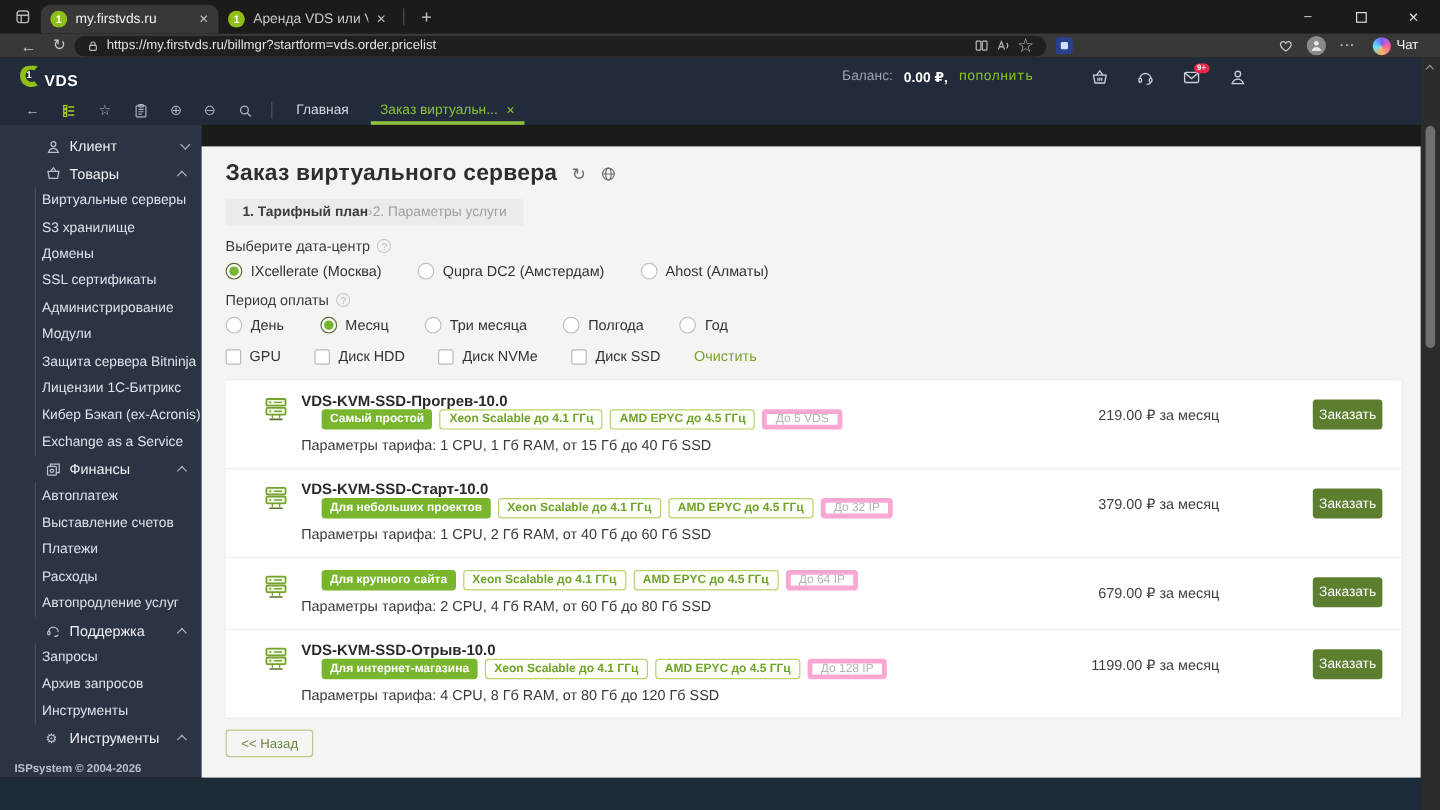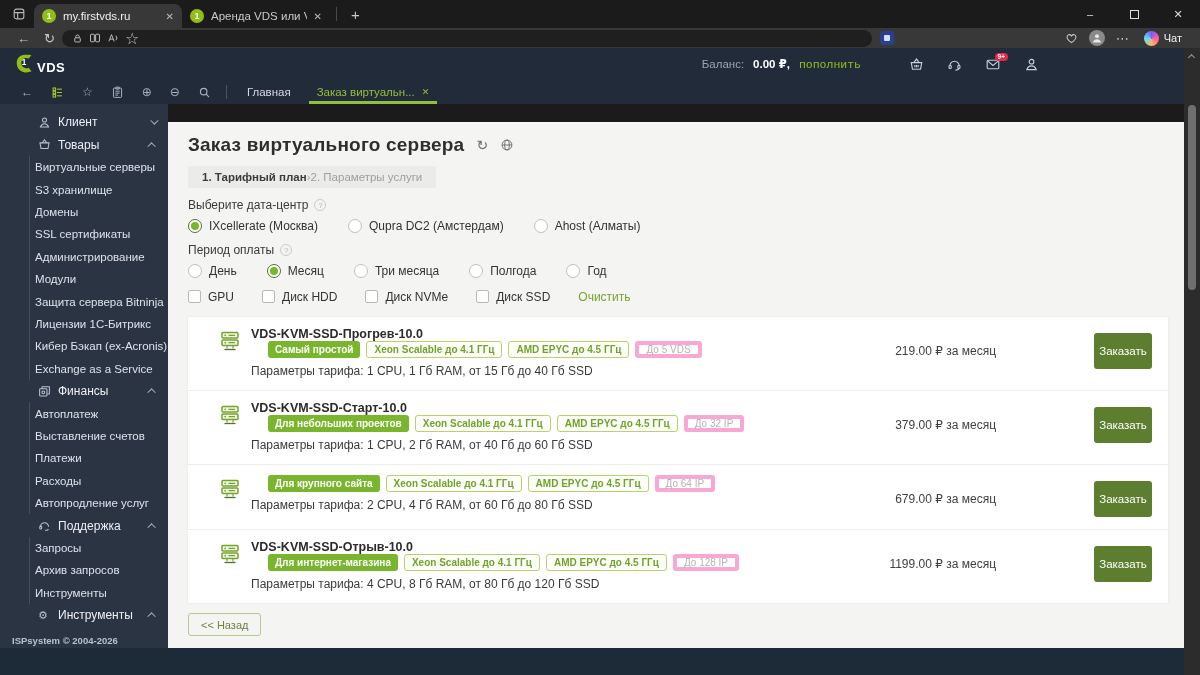--- a/index.html
+++ b/index.html
@@ -102,42 +102,42 @@
           font-size:8px; display:inline-flex; align-items:center; justify-content:center; }
   .info::after { content:"?"; }
   .radio-row { margin-top:7px; display:flex; align-items:center; gap:30px; }
   .radio-opt { display:flex; align-items:center; gap:7px; font-size:12px; color:#333; }
   .radio { width:14px; height:14px; border-radius:50%; border:1px solid #c0c0c0; background:#fff;
            display:flex; align-items:center; justify-content:center; flex:none; }
   .radio.sel { border-color:#5d6b33; }
   .radio.sel::after { content:""; width:8px; height:8px; border-radius:50%; background:#76b72e; }
   .filter-row { margin-top:12px; display:flex; align-items:center; gap:28px; }
   .filters { display:flex; align-items:center; gap:28px; }
-  .cb-wrap { display:flex; align-items:flex-start; gap:7px; font-size:12px; color:#333; }
+  .cb-wrap { display:flex; align-items:flex-end; gap:7px; font-size:12px; color:#333; }
   .cb { width:13px; height:13px; border:1px solid #b9b9b9; border-radius:2px; background:#fff; flex:none; }
   .clear-link { color:#76a52c; font-size:12px; }
 
   .card { margin-top:13px; margin-right:16px; background:#fff; box-shadow:0 0 2px rgba(0,0,0,.08); }
   .plan { display:flex; padding:10px 16px 12px 30px; }
   .plan + .plan { border-top:1px solid #ededeb; }
   .plan-icon { width:26px; margin-top:2px; flex:none; }
   .plan-main { margin-left:7px; }
   .plan-name { font-size:12.5px; font-weight:bold; color:#2b2b2b; }
   .plan-badges { margin-top:0; display:flex; gap:6px;padding-left:17px; }
   .badge { height:17px; display:inline-flex; align-items:center; padding:0 7px; border-radius:3px;
            font-size:10px; white-space:nowrap; }
   .badge.solid { background:#79b62e; color:#fff; font-weight:bold; }
   .badge.outline { border:1px solid #b8d36e; color:#71a32c; background:#fcfef8; font-weight:bold; }
   .badge.muted { border:4px solid #f9a8d4; color:#b3b3b3; background:#fff; }
   .plan-params { margin-top:6px; font-size:12px; color:#3a3a3a; }
   .plan-right { margin-left:auto; display:flex; align-items:center; margin-top:6px; align-self:flex-start; }
   .plan-price { width:160px; text-align:right; font-size:12px; color:#3f3f3f; margin-right:78px;
                 white-space:nowrap; }
-  .order-btn { width:58px; height:36px; background:#5d7e2e; color:#fff; border:none; border-radius:3px;
-               font-size:11.5px; font-family:inherit;margin-left:20px; }
+  .order-btn { width:58px; height:25px; background:#5d7e2e; color:#fff; border:none; border-radius:3px;
+               font-size:11.5px; font-family:inherit; }
   .back-btn { margin-top:10px; height:23px; padding:0 12px; background:transparent; color:#6d8540;
               border:1px solid #b9c98c; border-radius:3px; font-size:11px; font-family:inherit; }
 
   .bottom-strip { position:absolute; top:648px; left:0; width:1200px; height:27px; background:#1d2a38; }
 
   
   .scroll-track { position:absolute; top:48px; right:0; width:16px; height:627px; background:#2c2c2c; }
   .scroll-chev { position:absolute; top:7px; left:5px; width:5px; height:5px;
                  border-right:1.3px solid #9a9a9a; border-bottom:1.3px solid #9a9a9a;
                  transform:rotate(45deg); }
@@ -182,20 +182,21 @@
   <div class="addressbar">
     <span class="nav-ic">←</span>
     <span class="nav-ic">↻</span>
     <div class="urlpill">
       <span class="pill-ic">
         <svg width="11" height="11" viewBox="0 0 16 16" fill="none" stroke="currentColor" stroke-width="1.4">
             <rect x="4" y="7" width="8" height="6" rx="1"></rect>
             <path d="M5.5 7V5.4a2.5 2.5 0 0 1 5 0V7"></path>
           </svg>
       </span>
+      <span class="url">https://my.firstvds.ru/billmgr?startform=vds.order.pricelist</span>
       <span class="pill-ic">
         <svg width="12" height="12" viewBox="0 0 16 16" fill="none" stroke="currentColor" stroke-width="1.3">
             <rect x="2" y="3" width="5.2" height="10" rx="1"></rect>
             <rect x="8.8" y="3" width="5.2" height="10" rx="1"></rect>
           </svg>
       </span>
       <span class="pill-ic">
         <svg width="12" height="12" viewBox="0 0 16 16" fill="none" stroke="currentColor" stroke-width="1.3">
             <path d="M2.5 12.5L6 3.5l3.5 9"></path>
             <path d="M3.8 9.5h4.4"></path>

